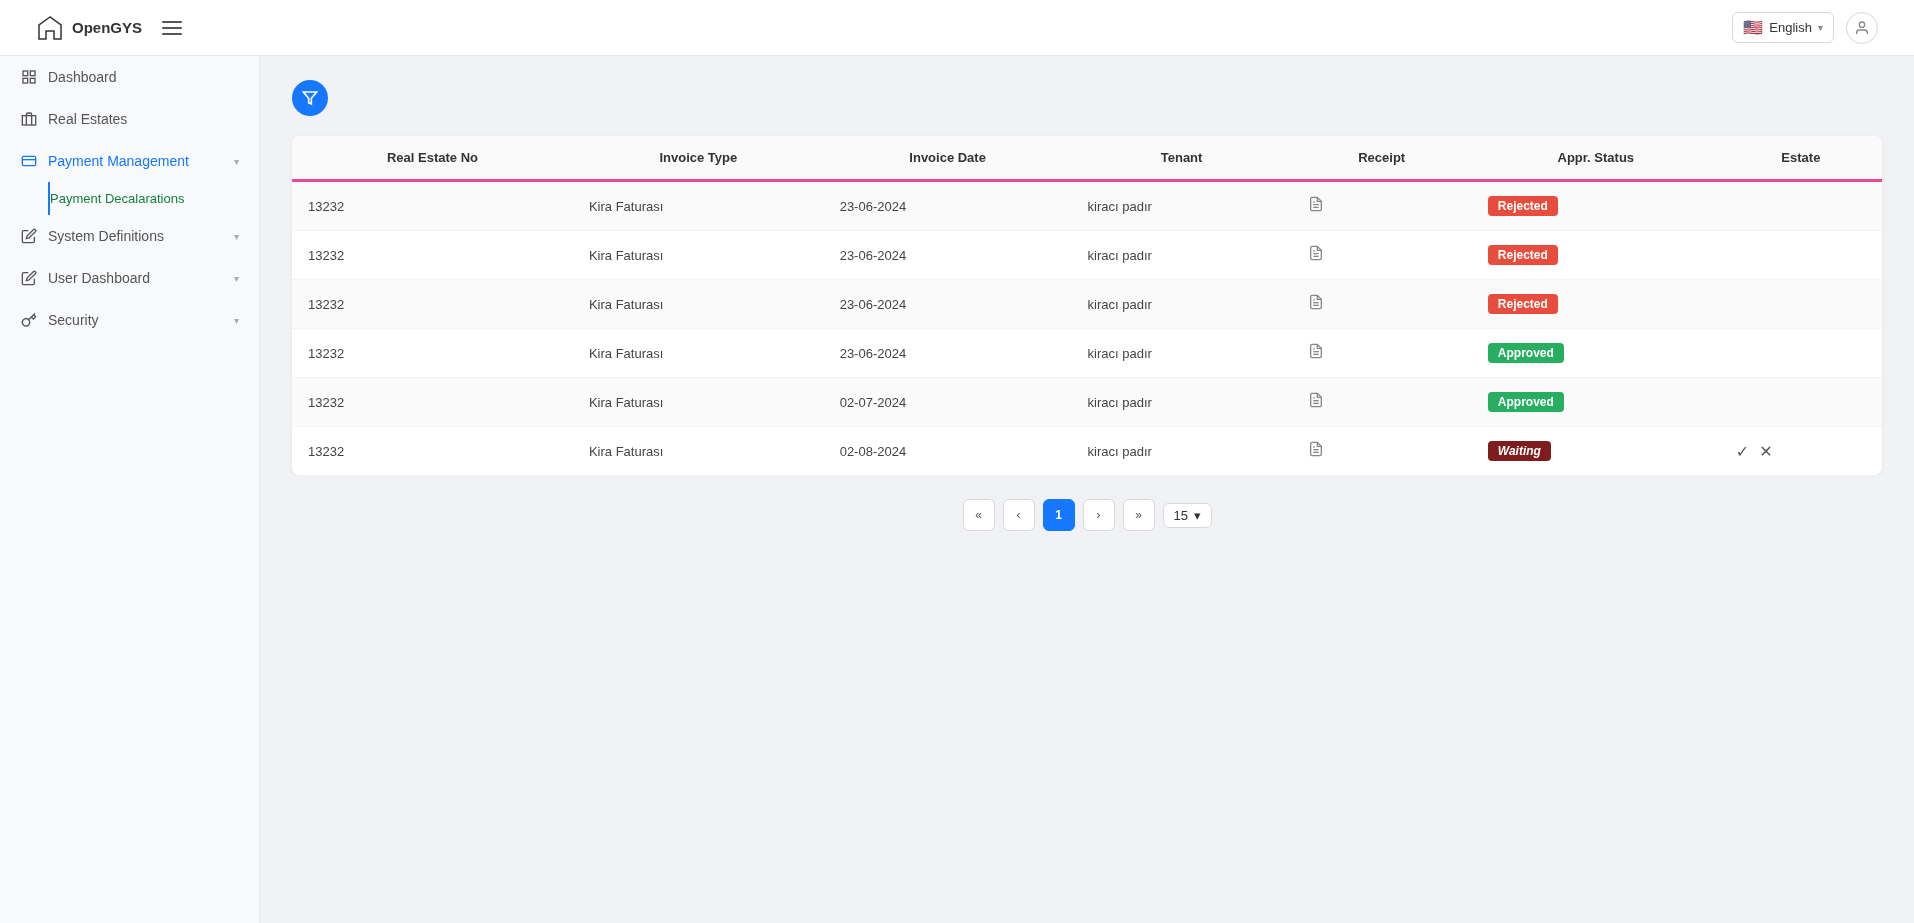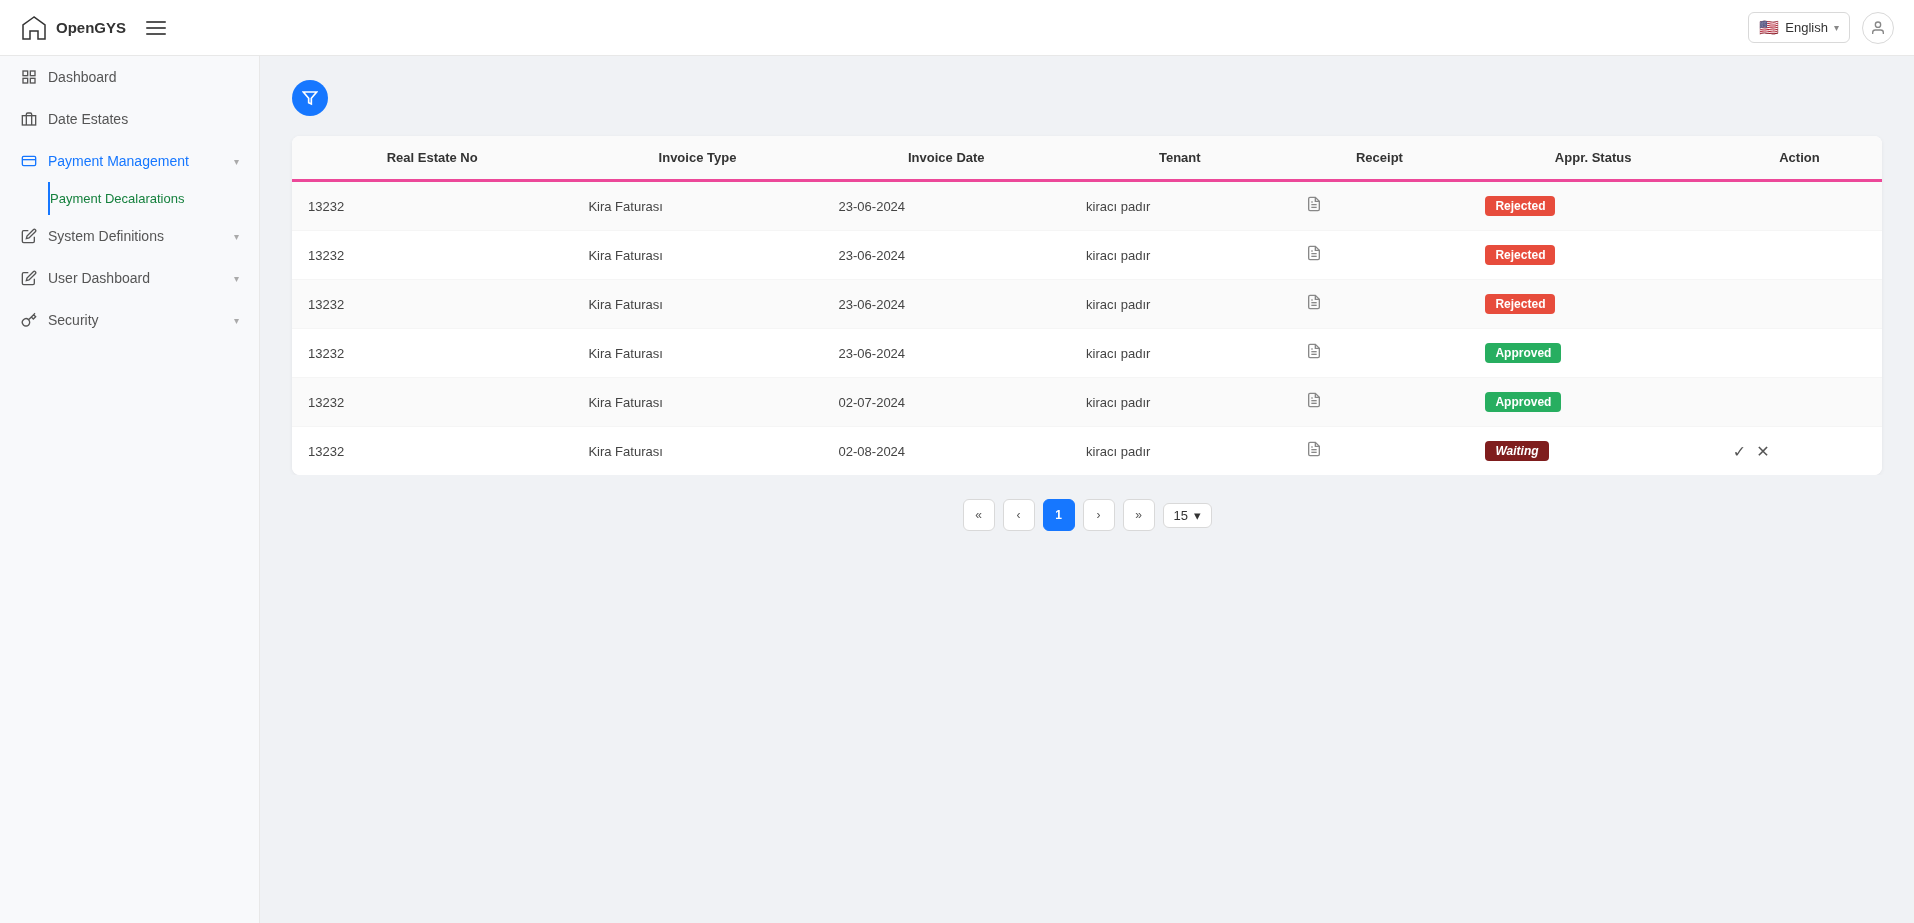--- a/index.html
+++ b/index.html
@@ -1,21 +1,21 @@
 <!DOCTYPE html>
 <html><head>
   <meta charset="utf-8">
   <style>
     * { box-sizing: border-box; margin: 0; padding: 0; }
     body { font-family: -apple-system, BlinkMacSystemFont, 'Segoe UI', sans-serif; font-size: 14px; background: #f0f2f5; color: #333; display: flex; flex-direction: column; height: 100vh; overflow: hidden; }
 
     
     .top-nav {
       display: flex; align-items: center; justify-content: space-between;
-      background: #fff; height: 56px; padding: 0 20px;
+      background: #fff; height: 56px; padding: 0 36px;
       border-bottom: 1px solid #e8e8e8; z-index: 10; flex-shrink: 0;
     }
     .top-nav-left { display: flex; align-items: center; gap: 16px; }
     .logo-area { display: flex; align-items: center; gap: 8px; font-weight: 600; font-size: 15px; color: #333; }
     .logo-icon { width: 28px; height: 28px; }
     .hamburger { cursor: pointer; display: flex; flex-direction: column; gap: 4px; padding: 4px; }
     .hamburger span { display: block; width: 20px; height: 2px; background: #555; border-radius: 2px; }
     .top-nav-right { display: flex; align-items: center; gap: 12px; }
     .lang-selector {
       display: flex; align-items: center; gap: 6px;
@@ -153,21 +153,21 @@
       <span class="item-label">Dashboard</span>
     </div>
 
     <div class="sidebar-item">
       <span class="item-icon">
         <svg width="16" height="16" viewBox="0 0 24 24" fill="none" stroke="currentColor" stroke-width="2">
           <rect x="2" y="7" width="20" height="14"></rect>
             <path d="M16 21V5a2 2 0 0 0-2-2h-4a2 2 0 0 0-2 2v16"></path>
         </svg>
       </span>
-      <span class="item-label">Date Estates</span>
+      <span class="item-label">Real Estates</span>
     </div>
 
     <div class="sidebar-item active">
       <span class="item-icon">
         <svg width="16" height="16" viewBox="0 0 24 24" fill="none" stroke="#1677ff" stroke-width="2">
           <rect x="2" y="5" width="20" height="14" rx="2"></rect>
             <line x1="2" y1="10" x2="22" y2="10"></line>
         </svg>
       </span>
       <span class="item-label" style="color:#1677ff;">Payment Management</span>
@@ -225,21 +225,21 @@
     <div class="table-container">
       <table>
         <thead>
           <tr>
             <th>Real Estate No</th>
             <th>Invoice Type</th>
             <th>Invoice Date</th>
             <th>Tenant</th>
             <th>Receipt</th>
             <th>Appr. Status</th>
-            <th>Action</th>
+            <th>Estate</th>
           </tr>
         </thead>
         <tbody id="table-body">
         <tr>
     <td>13232</td>
     <td>Kira Faturası</td>
     <td>23-06-2024</td>
     <td>kiracı padır</td>
     <td>
       <span class="receipt-icon">

